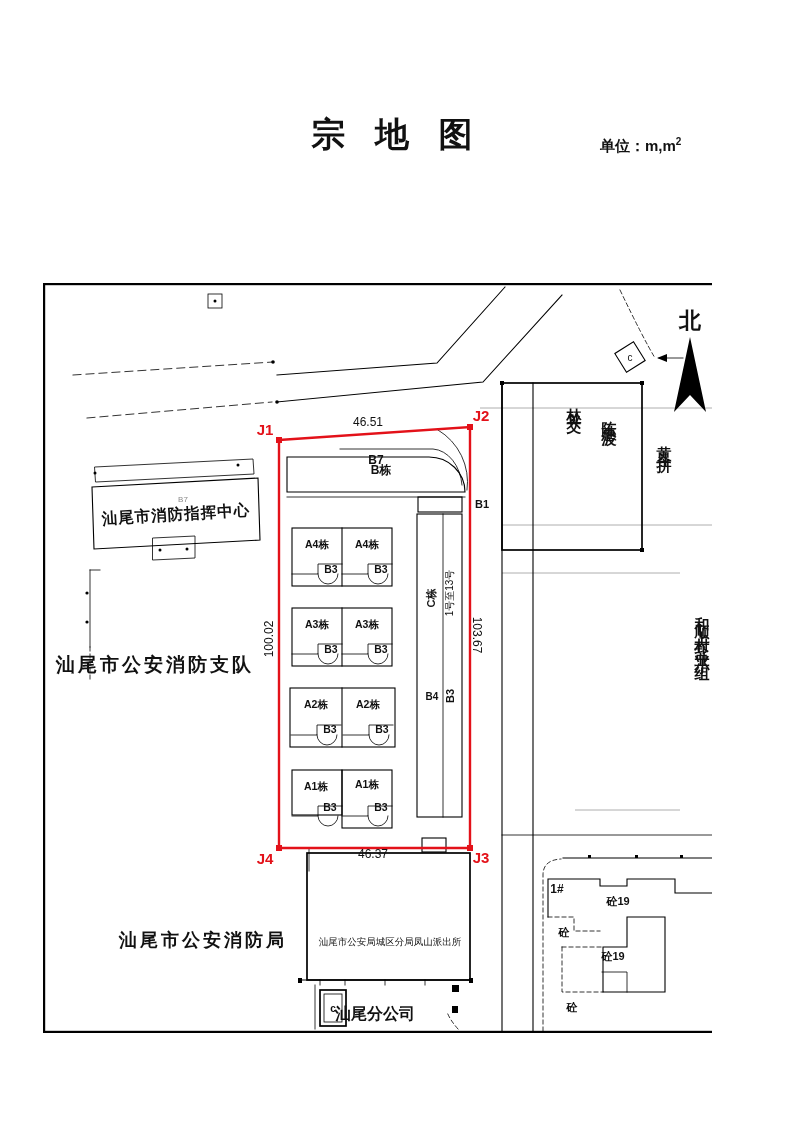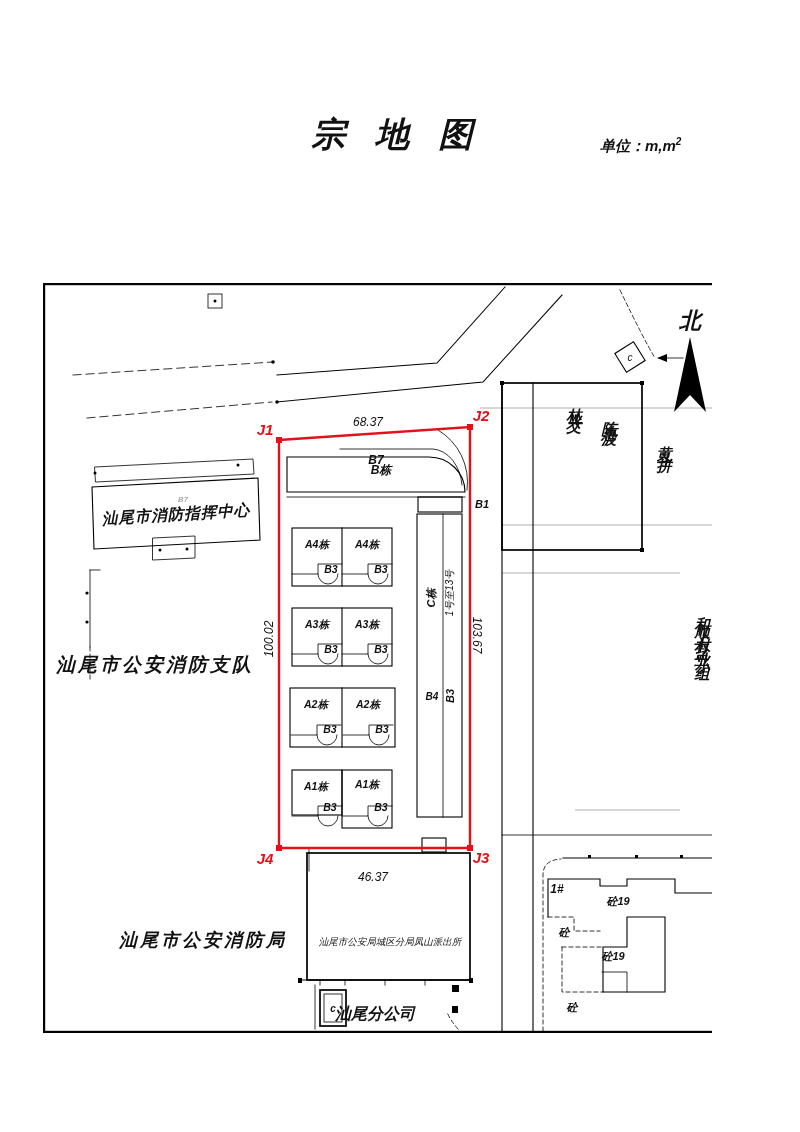--- a/index.html
+++ b/index.html
@@ -1,17 +1,17 @@
 <!DOCTYPE html>
 <html style="--boundary-red: #e31119;"><head>
 <meta charset="utf-8">
 <style>
   html,body{margin:0;padding:0;background:#fff;}
   #page{position:relative;width:712px;height:1132px;background:#fff;overflow:hidden;
-        font-family:"Liberation Sans","DejaVu Sans",sans-serif;color:#111;font-style:italic;}
+        font-family:"Liberation Sans","DejaVu Sans",sans-serif;color:#111;}
   .lbl{position:absolute;white-space:nowrap;color:#111;
        font-family:"Liberation Sans","DejaVu Sans",sans-serif;}
   .ctr{transform:translate(-50%,-50%);}
   .b{font-weight:bold;}
   .r90{transform:translate(-50%,-50%) rotate(90deg);}
   .rn90{transform:translate(-50%,-50%) rotate(-90deg);}
   .tilt{transform:translate(-50%,-50%) rotate(-3.5deg);}
   .vert{writing-mode:vertical-rl;text-orientation:upright;}
   .redtxt{color:var(--boundary-red,#e31119);}
   .gray{color:#8a8a8a;}
@@ -181,22 +181,22 @@
         <rect class="sfillred" x="424" y="562" width="6" height="6"></rect>
         <rect class="sfillred" x="233" y="562" width="6" height="6"></rect>
       </g>
     </svg>
 
     <div class="lbl ctr b redtxt" style="left:222px;top:146px;font-size:15px;">J1</div>
     <div class="lbl ctr b redtxt" style="left:438px;top:132px;font-size:15px;">J2</div>
     <div class="lbl ctr b redtxt" style="left:438px;top:574px;font-size:15px;">J3</div>
     <div class="lbl ctr b redtxt" style="left:222px;top:575px;font-size:15px;">J4</div>
 
-    <div class="lbl ctr" style="left:325px;top:139px;font-size:12px;">68.37</div>
-    <div class="lbl ctr" style="left:330px;top:594px;font-size:12px;text-align:center;">46.37</div>
+    <div class="lbl ctr" style="left:325px;top:139px;font-size:12px;">46.51</div>
+    <div class="lbl ctr" style="left:330px;top:571px;font-size:12px;text-align:center;">46.37</div>
     <div class="lbl rn90" style="left:226px;top:356px;font-size:12px;">100.02</div>
     <div class="lbl r90" style="left:434px;top:352px;font-size:12px;">103.67</div>
 
     <div class="lbl ctr b" style="left:333px;top:177px;font-size:12px;">B7</div>
     <div class="lbl ctr b" style="left:338px;top:187px;font-size:12px;">B栋</div>
     <div class="lbl ctr b" style="left:397px;top:221px;font-size:11px;margin-left:42px;">B1</div>
     <div class="lbl rn90 b" style="left:388px;top:315px;font-size:11px;">C栋</div>
     <div class="lbl rn90" style="left:407px;top:310px;font-size:10px;">1号至13号</div>
     <div class="lbl ctr b" style="left:389px;top:413px;font-size:10px;">B4</div>
     <div class="lbl rn90 b" style="left:407px;top:413px;font-size:11px;">B3</div>

